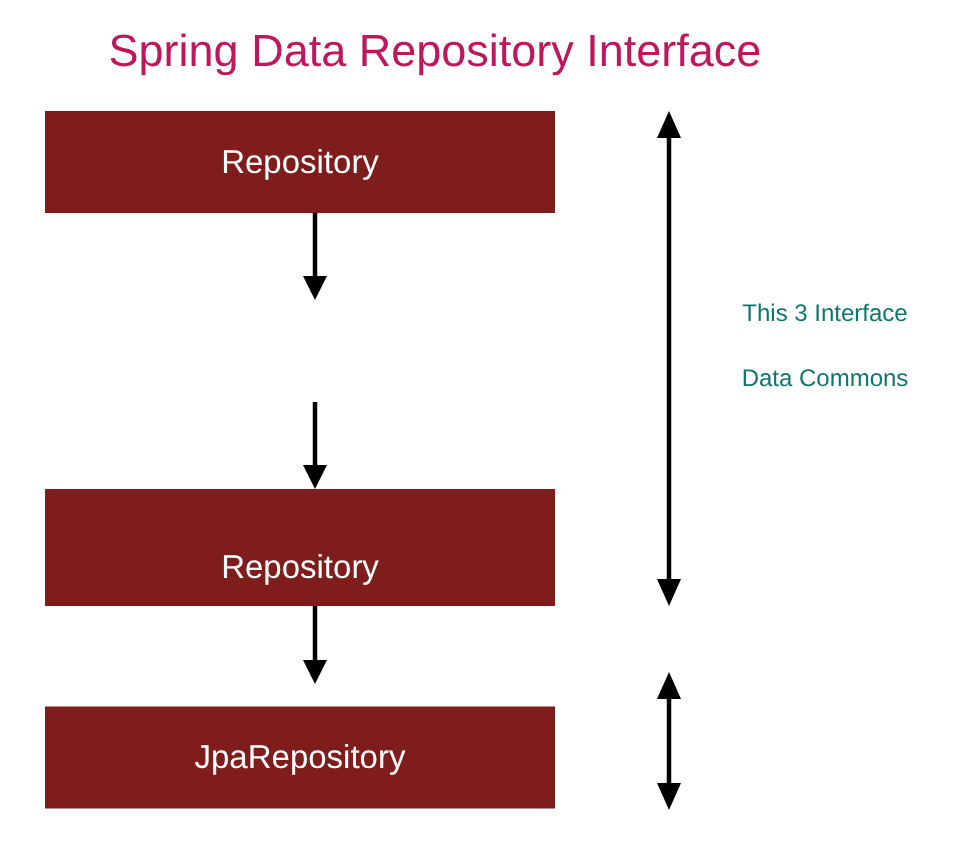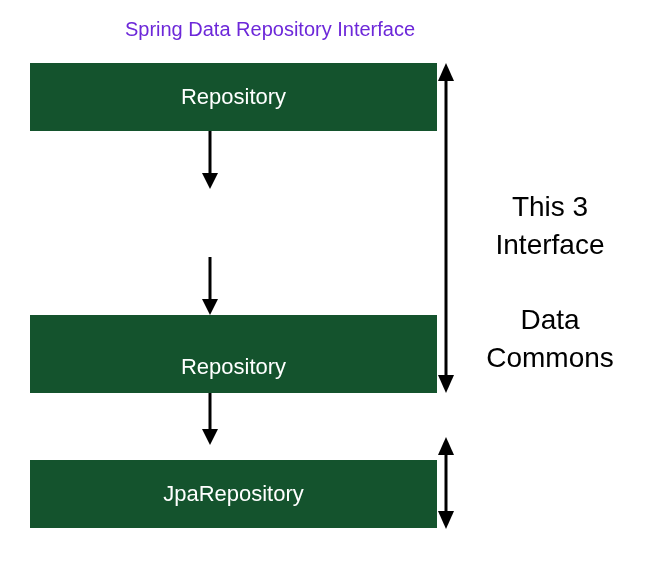--- a/index.html
+++ b/index.html
@@ -5,38 +5,39 @@
     * { margin: 0; padding: 0; box-sizing: border-box; }
     body {
       width: 650px;
       height: 576px;
       font-family: -apple-system, BlinkMacSystemFont, "Segoe UI", Helvetica, Arial, sans-serif;
       background: #fff;
       position: relative;
     }
     .title {
       text-align: center;
-      font-size: 20px;
+      font-size: 30px;
       font-weight: 400;
       padding-top: 18px;
       padding-bottom: 12px;
-      color: #6d28d9;
+      color: #be185d;
       width: 540px;
+      margin-left: 20px;
     }
     .container {
       position: relative;
       width: 650px;
       height: 520px;
     }
     .box {
       position: absolute;
       left: 30px;
-      width: 407px;
+      width: 340px;
       height: 68px;
-      background: #14532d;
+      background: #7f1d1d;
       color: #fff;
       display: flex;
       align-items: center;
       justify-content: center;
       text-align: center;
       font-size: 22px;
       line-height: 1.2;
       font-weight: 400;
     }
     .box-tall {
@@ -47,22 +48,22 @@
       left: 200px;
       width: 0;
       transform: translateX(-50%);
     }
     .arrow-down svg { display: block; }
     .bracket-arrow {
       position: absolute;
     }
     .annotation {
       position: absolute;
-      color: #000000;
-      font-size: 28px;
+      color: #0f766e;
+      font-size: 16px;
       text-align: center;
       line-height: 1.35;
     }
   </style>
 </head>
 <body>
 
 <div class="title">Spring Data Repository Interface</div>
 
 <div class="container">

